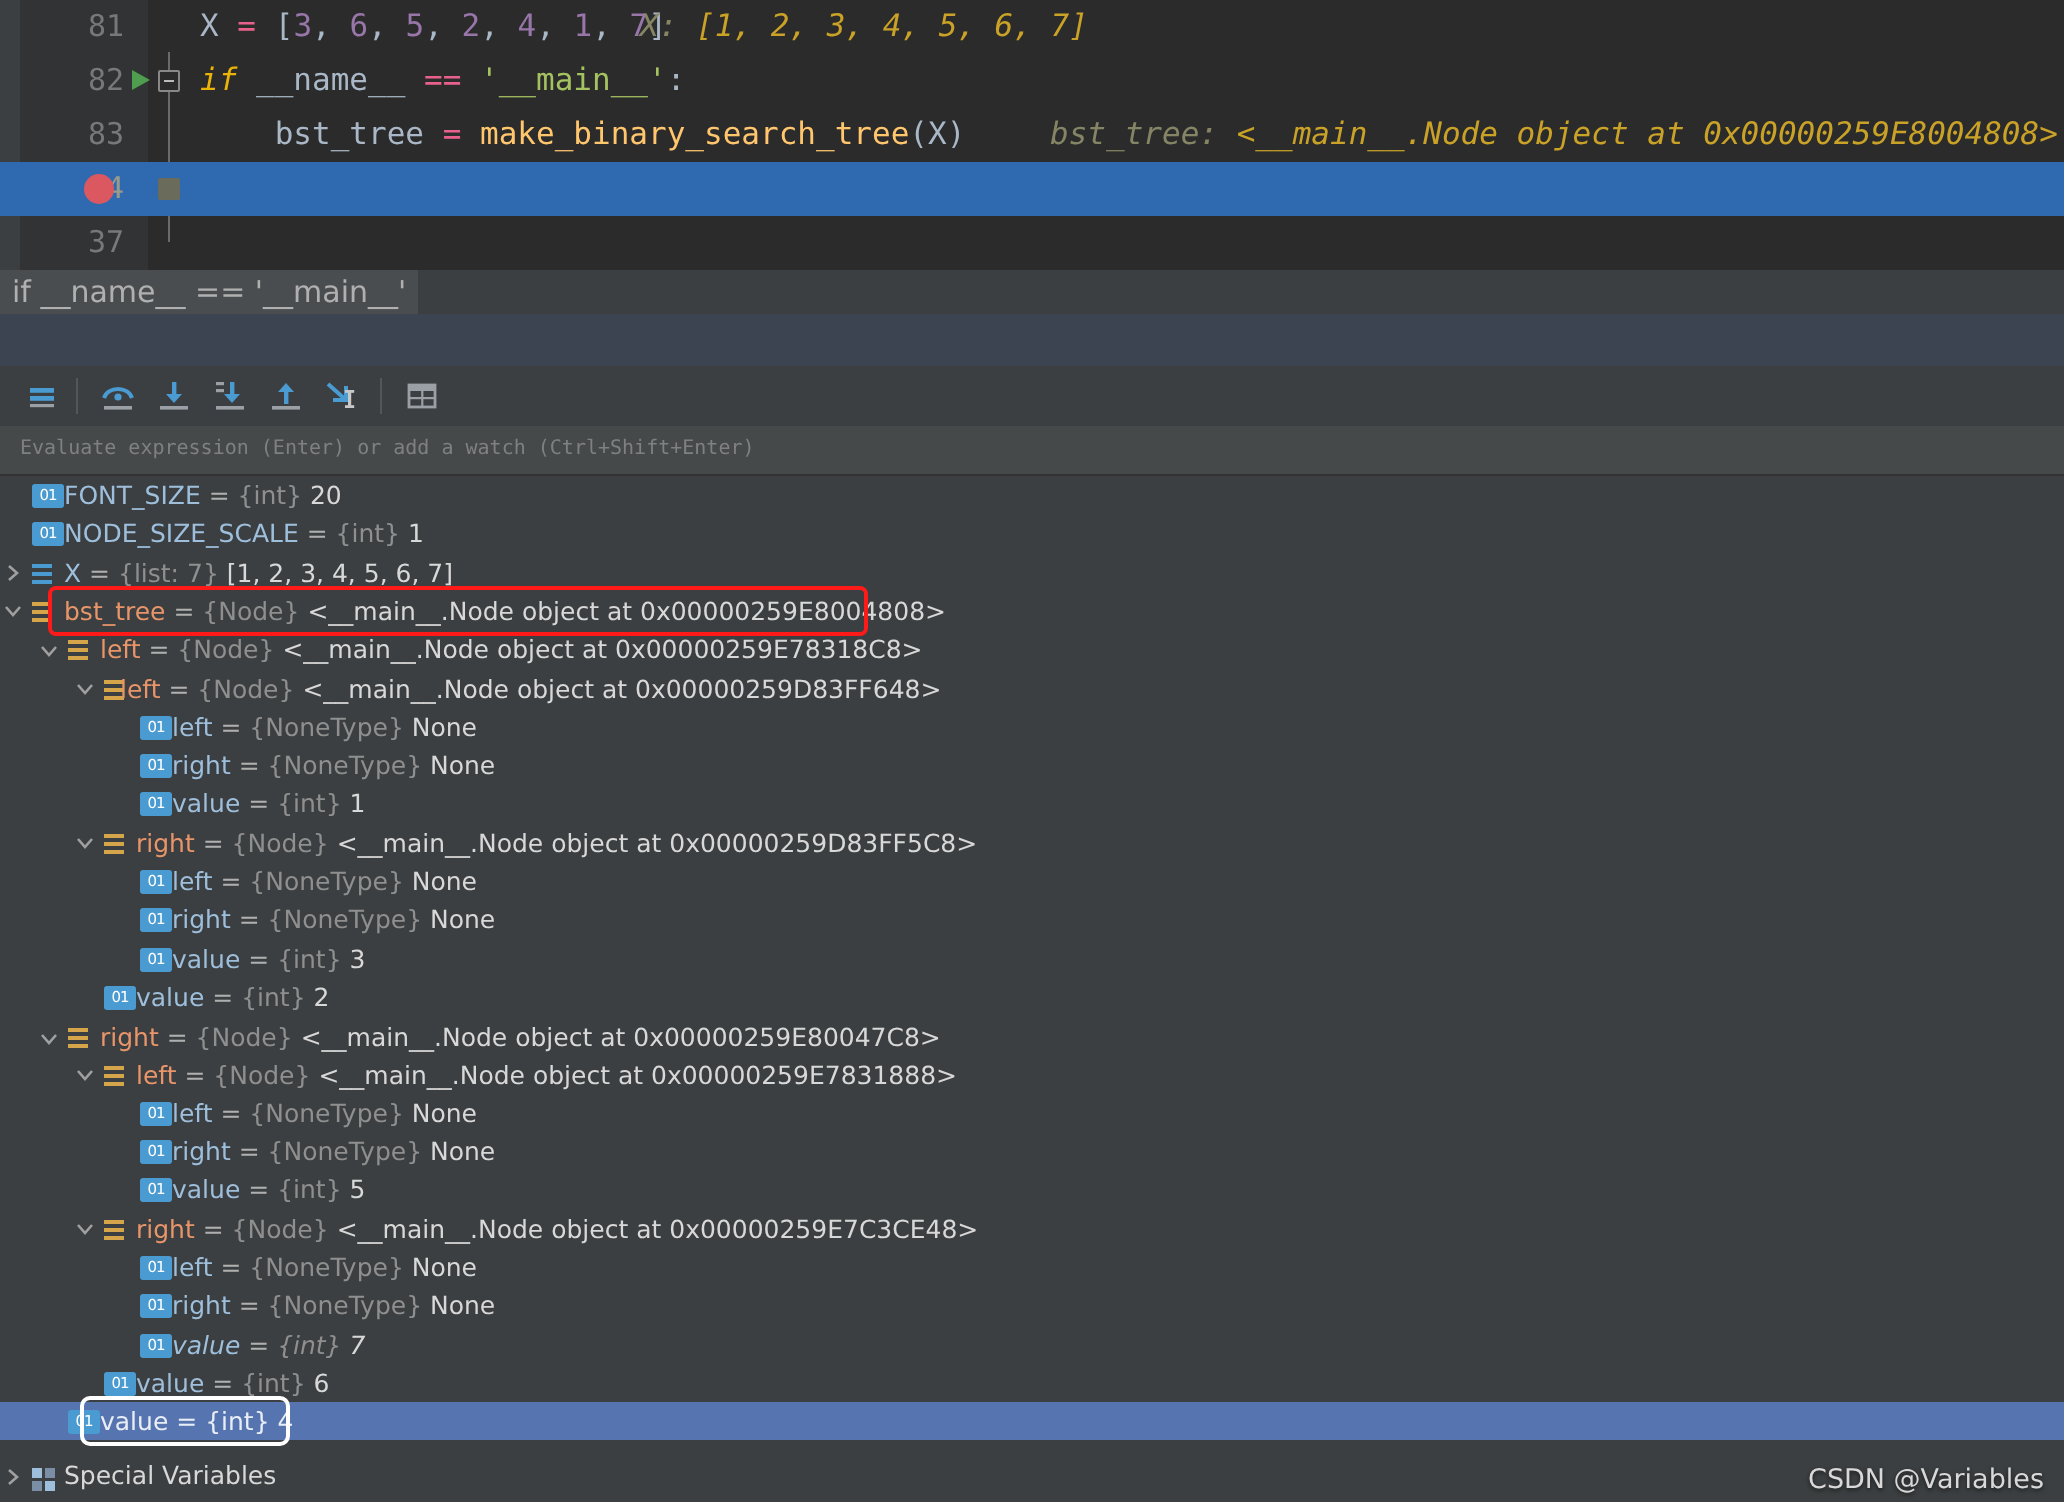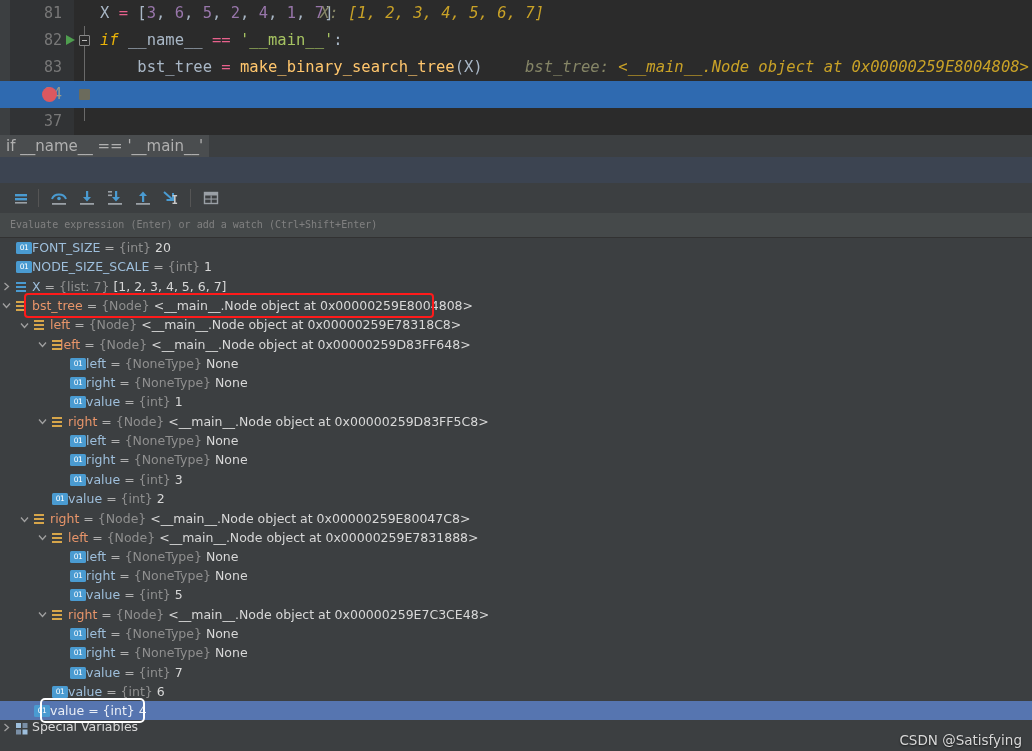--- a/index.html
+++ b/index.html
@@ -567,45 +567,45 @@
           <div class="vrow" style="top: 386px;">
             <div class="ico ico-int" style="left: 70px;">01</div>
             <div class="vtext" style="left: 86px;"><span class="vname">left</span><span class="veq"> = </span><span class="vtype">{NoneType} </span><span class="vval">None</span></div>
           </div>
           <div class="vrow" style="top: 405.3px;">
             <div class="ico ico-int" style="left: 70px;">01</div>
             <div class="vtext" style="left: 86px;"><span class="vname">right</span><span class="veq"> = </span><span class="vtype">{NoneType} </span><span class="vval">None</span></div>
           </div>
           <div class="vrow" style="top: 424.6px;">
             <div class="ico ico-int" style="left: 70px;">01</div>
-            <div class="vtext" style="left: 86px;"><span class="vname">value</span><span class="veq"> = </span><span class="vtype">{int} </span><span class="vval">7</span></div>
+            <div class="vtext" style="left: 86px; font-style: italic;"><span class="vname">value</span><span class="veq"> = </span><span class="vtype">{int} </span><span class="vval">7</span></div>
           </div>
           <div class="vrow" style="top: 443.9px;">
             <div class="ico ico-int" style="left: 52px;">01</div>
             <div class="vtext" style="left: 68px;"><span class="vname">value</span><span class="veq"> = </span><span class="vtype">{int} </span><span class="vval">6</span></div>
           </div>
           <div class="vrow selected" style="top: 463.2px;">
             <div class="ico ico-int" style="left: 34px;">01</div>
             <div class="vtext" style="left: 50px;"><span class="vname">value</span><span class="veq"> = </span><span class="vtype">{int} </span><span class="vval">4</span></div>
           </div>
-          <div class="vrow" style="top: 479px;">
+          <div class="vrow" style="top: 490px;">
             <div class="twisty" style="left: 0px;">
               <svg width="9" height="9" viewBox="0 0 9 9">
                 <path d="M2.5 1 L6.5 4.5 L2.5 8" stroke="#a0a0a0" stroke-width="1.3" fill="none"></path>
               </svg>
             </div>
             <div class="special-vars-ico" style="left: 16px;"><svg width="12" height="12" viewBox="0 0 12 12">
                 <rect x="0" y="0" width="5" height="5" fill="#9ebfdc"></rect>
                 <rect x="6.5" y="0" width="5" height="5" fill="#7a8fa6"></rect>
                 <rect x="0" y="6.5" width="5" height="5" fill="#7a8fa6"></rect>
                 <rect x="6.5" y="6.5" width="5" height="5" fill="#9ebfdc"></rect>
               </svg></div>
             <div class="vtext vval" style="left: 32px;">Special Variables</div>
           </div>
         </div>
 
       <div class="red-box" id="redbox" style="left: 24px; top: 54.9px; width: 410px; height: 25.3px;"></div>
       <div class="white-box" id="whitebox" style="left: 40px; top: 460.2px; width: 105px; height: 25.3px;"></div>
     </div>
 
-    <div class="watermark">CSDN @Satisfying</div>
+    <div class="watermark">CSDN @Variables</div>
   </div>
 </div>
 
 </body></html>

